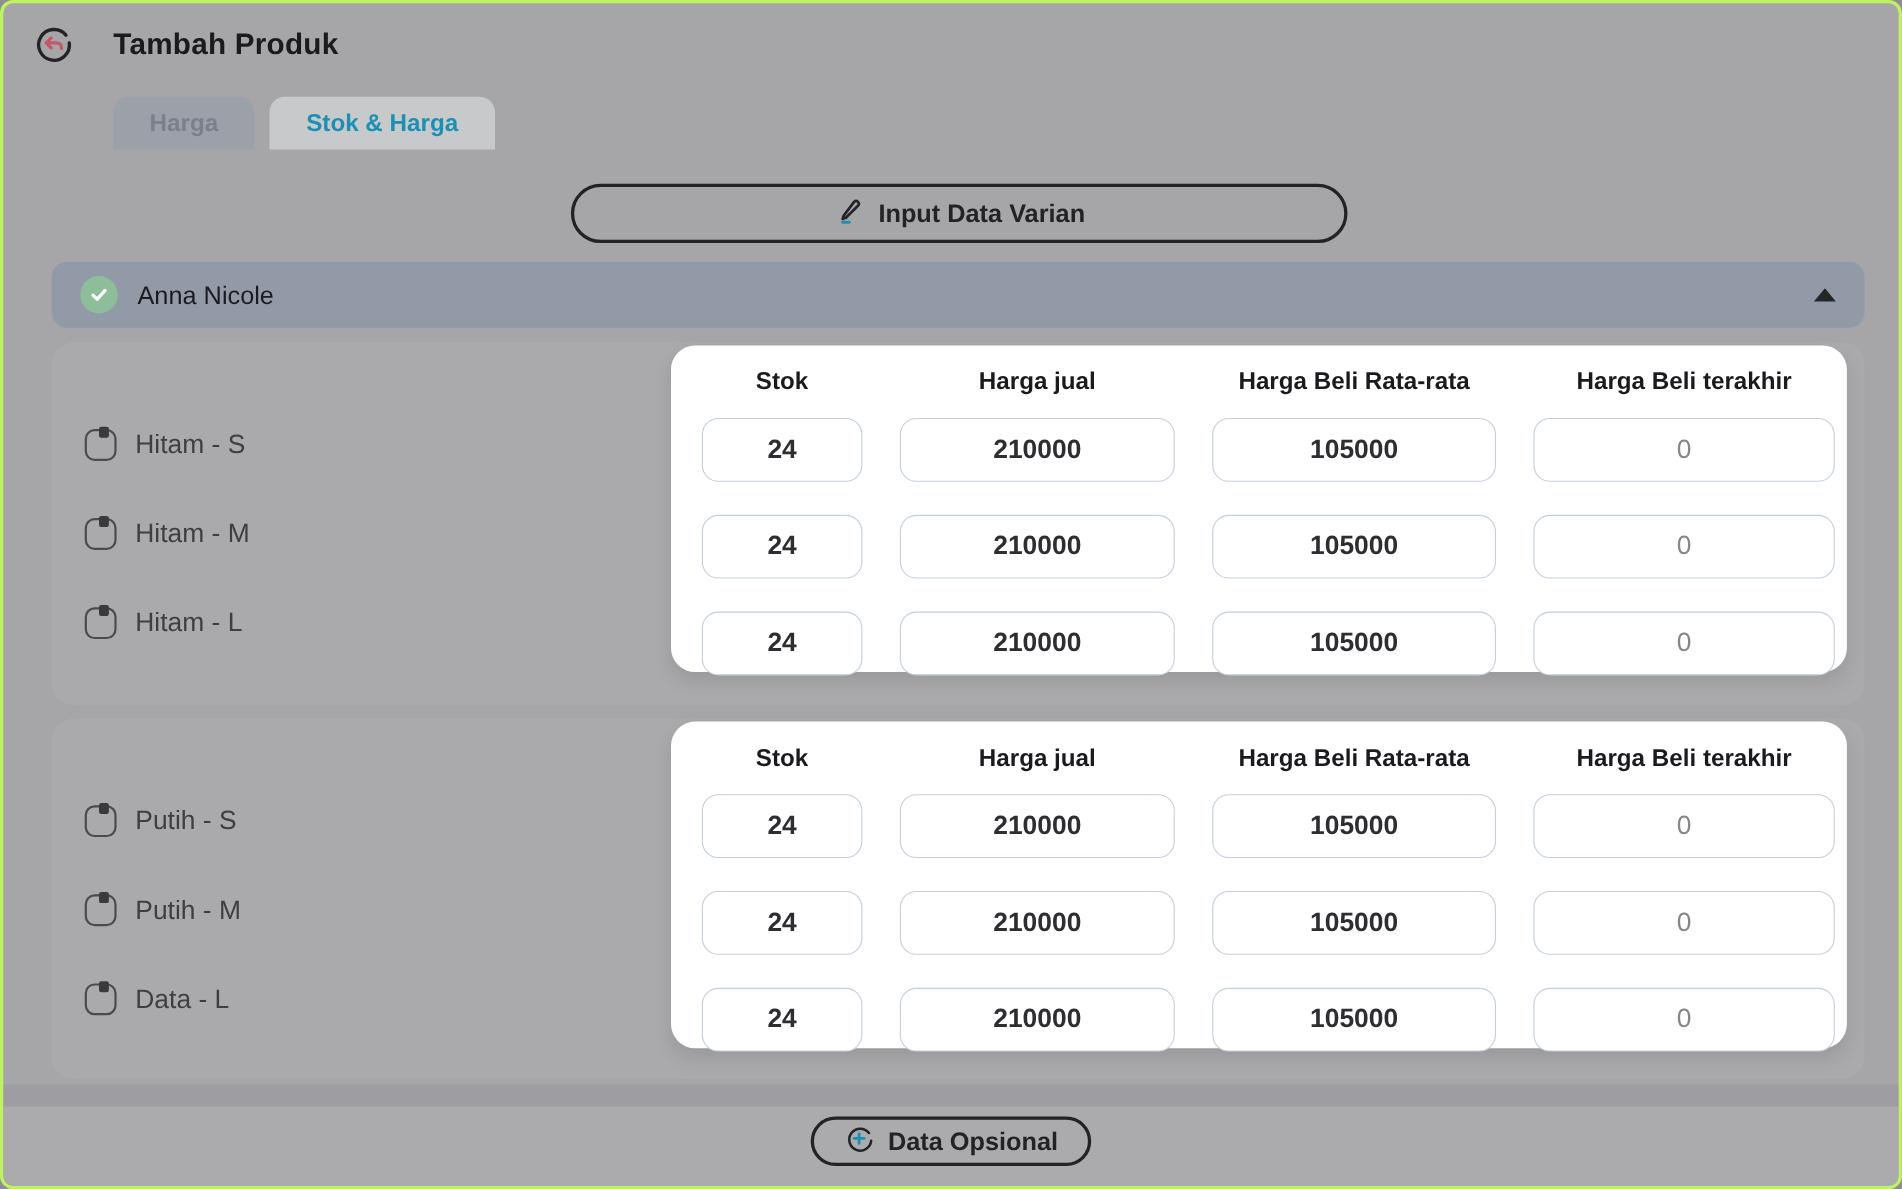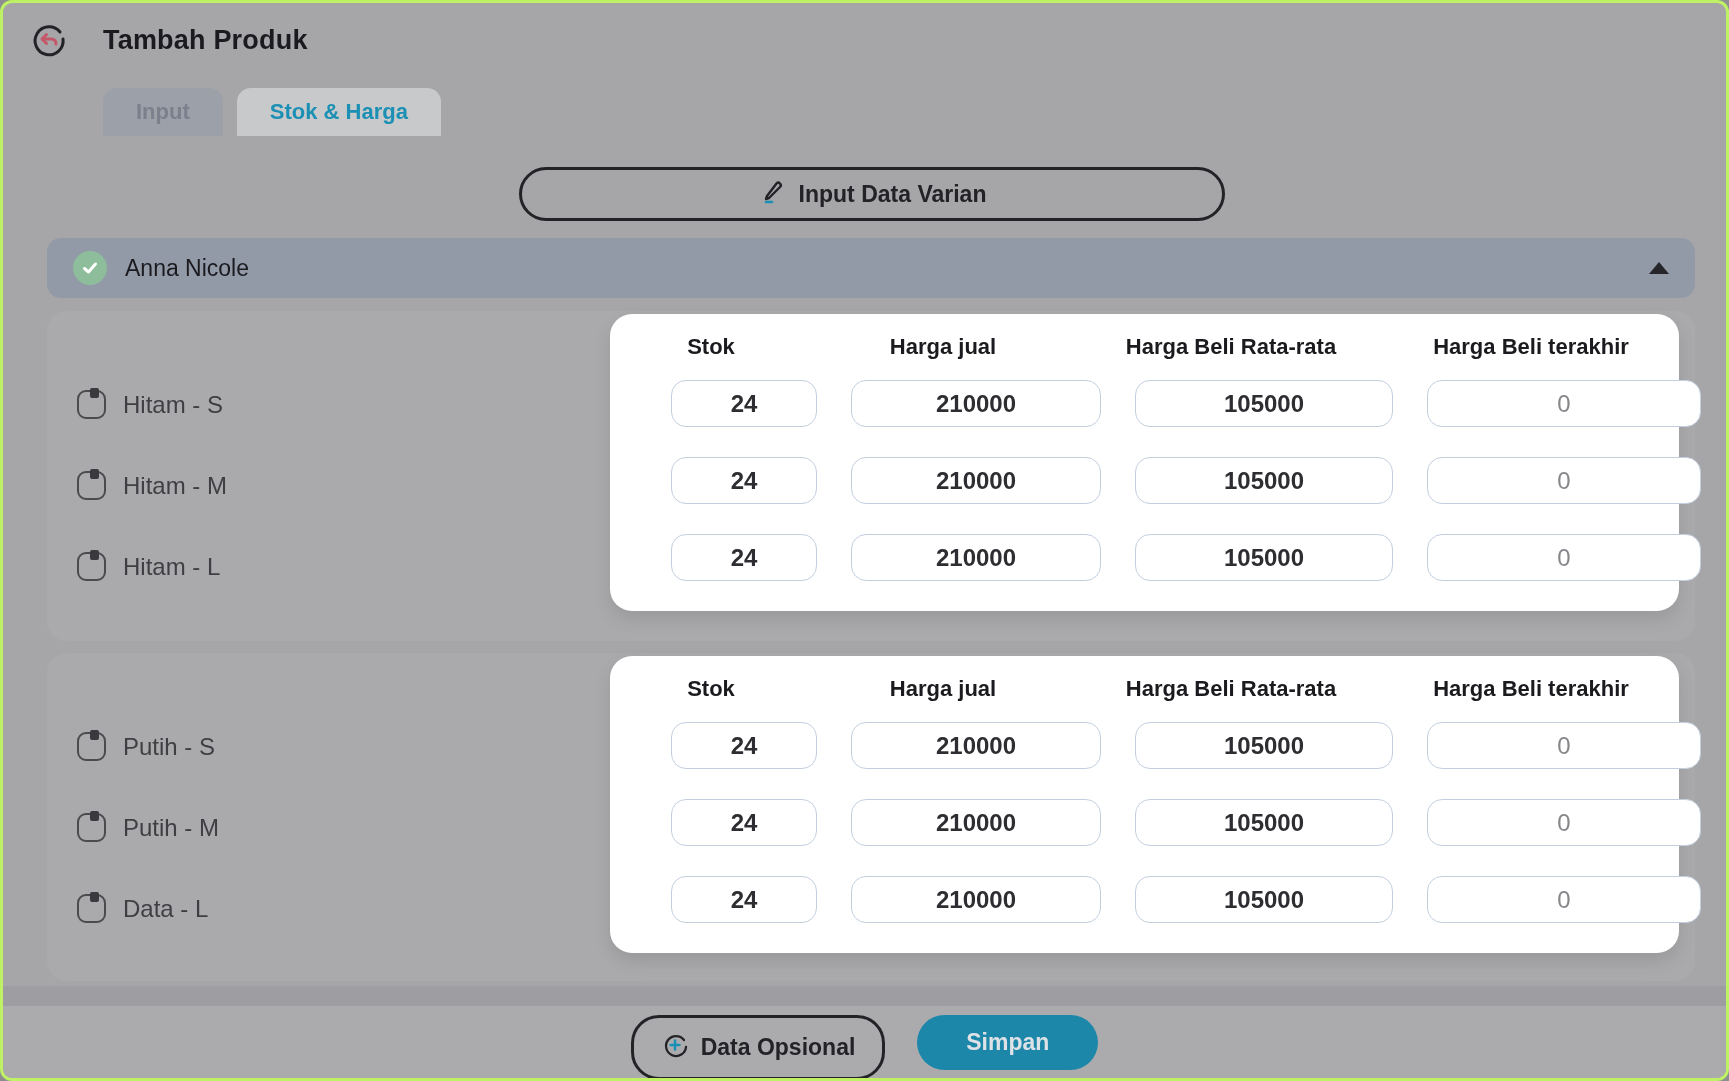--- a/index.html
+++ b/index.html
@@ -73,23 +73,23 @@
     box-shadow:0 8px 18px rgba(0,0,0,.10);
   }
   .grid-row {
     display:grid; grid-template-columns:146px 250px 258px 274px;
     column-gap:34px; align-items:center;
   }
   .hdr-row { height:26px; margin-bottom:20px; }
   .col-hdr { text-align:center; font-size:22px; font-weight:bold; color:#1b1b1f; }
   .in-row { margin-bottom:30px; }
   .cell {
-    width:100%; height:47px; border:1.5px solid #c3cfdf; border-radius:15px;
+    width:100%; height:58px; border:1.5px solid #c3cfdf; border-radius:15px;
     background:#ffffff; text-align:center; font-size:24px; font-weight:bold;
-    color:#2e2e32; outline:none; font-family:"Liberation Sans", sans-serif;margin-left:33px;
+    color:#2e2e32; outline:none; font-family:"Liberation Sans", sans-serif;
   }
   .cell.zero { font-weight:normal; color:#87878b; }
 
   .variant-row {
     position:absolute; left:30px; height:51px;
     display:flex; align-items:center; gap:17px;
   }
   .vr1 { top:68px; } .vr2 { top:149px; } .vr3 { top:230px; }
   .variant-label { font-size:24px; color:#3f3f43; }
   .box-icon {
@@ -103,21 +103,21 @@
   }
 
   
   .footer-gap { position:absolute; left:0; top:983px; width:100%; height:20px; background:#9e9ea2; }
   .footer {
     position:absolute; left:0; top:1003px; width:100%; height:78px;
     background:#ababae; display:flex; justify-content:center; gap:32px;
     padding-top:9px;
   }
   .optional-btn {
-    height:65px; padding:0 27px; border:3px solid #232327; border-radius:28px;
+    height:45px; padding:0 27px; border:3px solid #232327; border-radius:28px;
     background:transparent; display:flex; align-items:center; gap:12px;
     font-size:23px; font-weight:bold; color:#232327; cursor:pointer;
     font-family:"Liberation Sans", sans-serif;
   }
   .save-btn {
     width:181px; height:55px; border:none; border-radius:28px;
     background:#1d87a9; color:#dde2e6; font-size:23px; font-weight:bold;
     cursor:pointer; font-family:"Liberation Sans", sans-serif;
   }
 </style>
@@ -131,21 +131,21 @@
       <svg width="40" height="40" viewBox="0 0 40 40">
         <path d="M31 11 A14 14 0 1 0 34 18" fill="none" stroke="#232327" stroke-width="3" stroke-linecap="round"></path>
         <path d="M17.5 13.5 L13 18 L17.5 22.5" fill="none" stroke="#c4586a" stroke-width="3" stroke-linecap="round" stroke-linejoin="round"></path>
         <path d="M13.5 18 H22 C25.5 18 27 20 27 23" fill="none" stroke="#c4586a" stroke-width="3" stroke-linecap="round"></path>
       </svg>
     </span>
   </button>
   <div class="page-title">Tambah Produk</div>
 
   <div class="tabs">
-    <button class="tab">Input</button>
+    <button class="tab">Harga</button>
     <button class="tab active">Stok &amp; Harga</button>
   </div>
 
   <button class="bulk-btn">
     <span>
       <svg width="28" height="28" viewBox="0 0 28 28">
         <path d="M9 19 L8 22 L11 21 L22 10 C23 9 23 7.5 22 6.5 C21 5.5 19.5 5.5 18.5 6.5 Z" fill="none" stroke="#232327" stroke-width="2.4" stroke-linejoin="round"></path>
         <line x1="8" y1="25" x2="14" y2="25" stroke="#1b90b4" stroke-width="2.6" stroke-linecap="round"></line>
       </svg>
     </span>
@@ -251,16 +251,15 @@
     <button class="optional-btn">
       <span>
         <svg width="28" height="28" viewBox="0 0 28 28">
           <path d="M23 9 A10 10 0 1 0 25 16" fill="none" stroke="#232327" stroke-width="2.3" stroke-linecap="round"></path>
           <line x1="14" y1="9.5" x2="14" y2="18.5" stroke="#1b90b4" stroke-width="2.5" stroke-linecap="round"></line>
           <line x1="9.5" y1="14" x2="18.5" y2="14" stroke="#1b90b4" stroke-width="2.5" stroke-linecap="round"></line>
         </svg>
       </span>
       <span>Data Opsional</span>
     </button>
-    <button class="save-btn">Simpan</button>
   </div>
 
 </div>
 
 </body></html>

